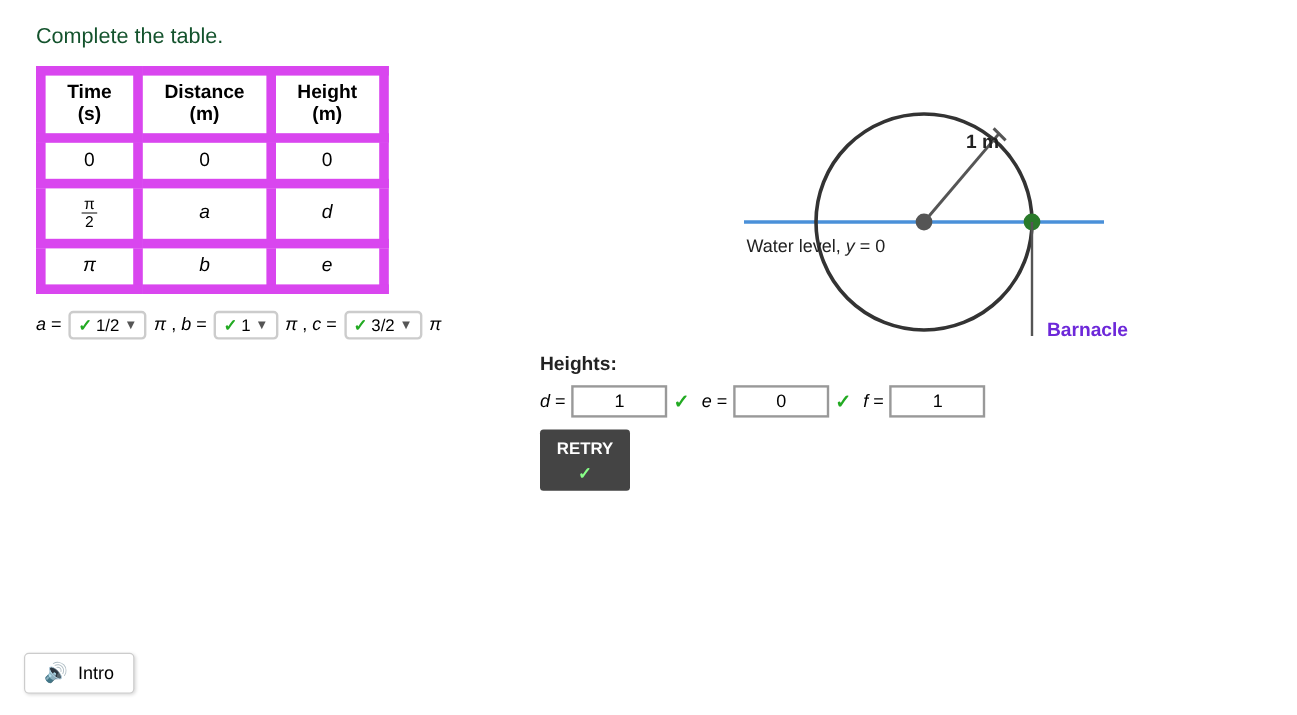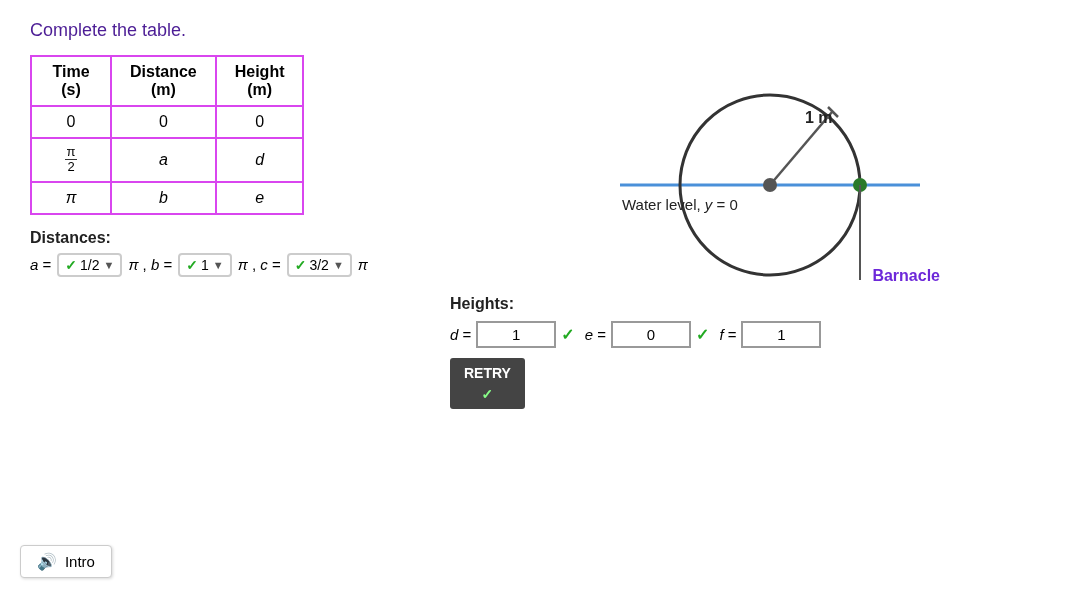--- a/index.html
+++ b/index.html
@@ -14,39 +14,39 @@
     .main-container {
       background: white;
       width: 1081px;
       height: 596px;
       padding: 20px 30px;
       position: relative;
     }
     .instruction {
       font-size: 18px;
       margin-bottom: 14px;
-      color: #4c1d95;
+      color: #14532d;
     }
     .left-section {
       display: inline-block;
       vertical-align: top;
       width: 340px;
     }
     .right-section {
       display: inline-block;
       vertical-align: top;
       width: 600px;
       margin-left: 40px;
     }
     table {
       border-collapse: collapse;
       margin-bottom: 14px;
     }
     table th, table td {
-      border: 2px solid #d946ef;
+      border: 8px solid #d946ef;
       padding: 6px 18px;
       text-align: center;
       font-size: 16px;
       min-width: 80px;
     }
     table th {
       background: white;
       font-weight: bold;
       font-size: 16px;
     }
@@ -232,21 +232,20 @@
           </tr>
           <tr>
             <td><i>π</i></td>
             <td><i>b</i></td>
             <td><i>e</i></td>
           </tr>
         </tbody>
       </table>
 
       
-      <div class="distances-label">Distances:</div>
       <div class="distances-row">
         <span><i>a</i> =</span>
         <span class="dropdown-check">
           <span class="check-mark">✓</span>
           <span>1/2</span>
           <span class="dropdown-arrow">▼</span>
         </span>
         <span><i>π</i> , <i>b</i> =</span>
         <span class="dropdown-check">
           <span class="check-mark">✓</span>

